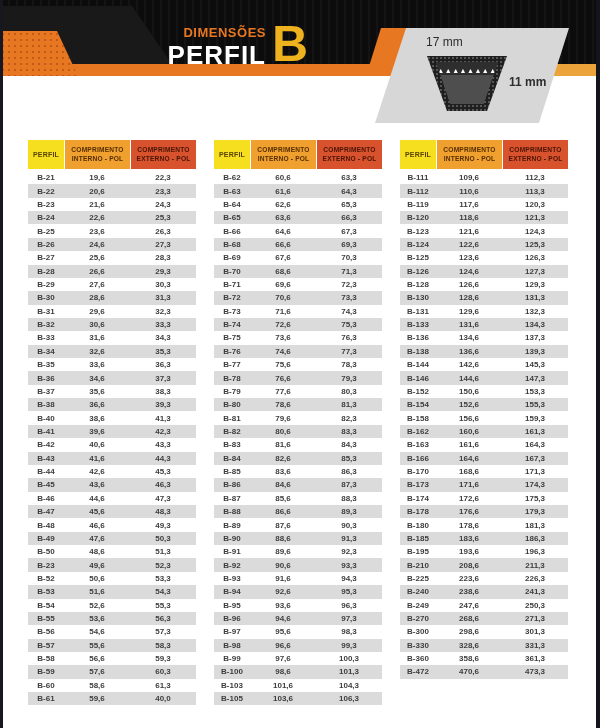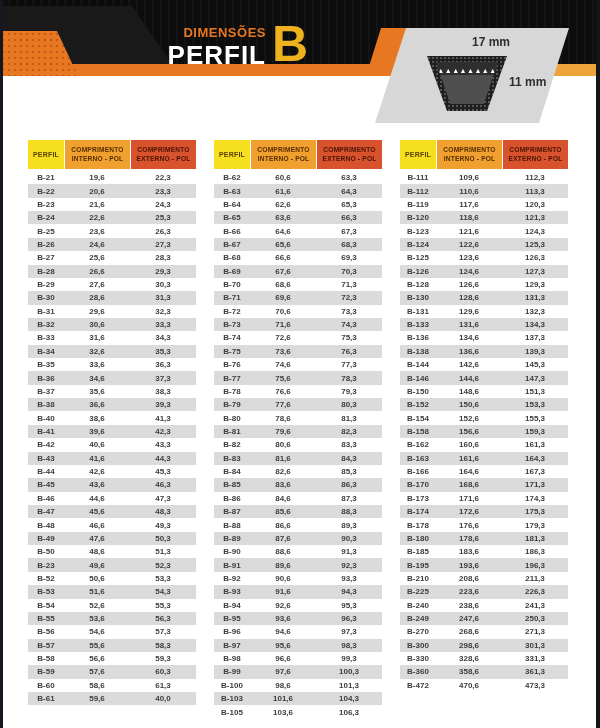--- a/index.html
+++ b/index.html
@@ -38,21 +38,21 @@
 
   
   .pgram-orange {
     position:absolute; left:356px; top:28px; width:64px; height:48px; background:#e87722;
     clip-path:polygon(25px 0, 64px 0, 41px 100%, 10px 100%); z-index:6;
   }
   .pgram-gray {
     position:absolute; left:368px; top:28px; width:206px; height:95px; background:#d7d7d7;
     clip-path:polygon(38px 0, 201px 0, 171px 100%, 7px 100%); z-index:7;
   }
-  .dim17 { position:absolute; left:58px; top:7px;  width:84px; text-align:right; font-size:12px; font-weight:bold; color:#2d2d2d; }
+  .dim17 { position:absolute; left:58px; top:7px;  width:84px; text-align:left; font-size:12px; font-weight:normal; color:#2d2d2d; }
   .dim11 { position:absolute; left:141px; top:47px; font-size:12px; font-weight:bold; color:#2d2d2d; }
   .belt  { position:absolute; left:59px; top:28px; width:80px; height:55px; }
   .belt-outer {
     position:absolute; left:0; top:0; width:80px; height:55px; background:#1f1f1f;
     clip-path:polygon(0 0, 100% 0, 75% 100%, 25% 100%);
     background-image:radial-gradient(rgba(255,255,255,0.25) 0.7px, transparent 1.3px);
     background-size:4px 4px;
   }
   .belt-inner {
     position:absolute; left:9px; top:6px; width:62px; height:42px; background:#4e4e4e;
@@ -368,25 +368,20 @@
           <div class="tcell c0">B-65</div>
           <div class="tcell c1">63,6</div>
           <div class="tcell c2">66,3</div>
         </div>
         <div class="trow">
           <div class="tcell c0">B-66</div>
           <div class="tcell c1">64,6</div>
           <div class="tcell c2">67,3</div>
         </div>
         <div class="trow">
-          <div class="tcell c0">B-67</div>
-          <div class="tcell c1">65,6</div>
-          <div class="tcell c2">68,3</div>
-        </div>
-        <div class="trow">
           <div class="tcell c0">B-68</div>
           <div class="tcell c1">66,6</div>
           <div class="tcell c2">69,3</div>
         </div>
         <div class="trow">
           <div class="tcell c0">B-69</div>
           <div class="tcell c1">67,6</div>
           <div class="tcell c2">70,3</div>
         </div>
         <div class="trow">
@@ -646,25 +641,20 @@
           <div class="tcell c0">B-144</div>
           <div class="tcell c1">142,6</div>
           <div class="tcell c2">145,3</div>
         </div>
         <div class="trow">
           <div class="tcell c0">B-146</div>
           <div class="tcell c1">144,6</div>
           <div class="tcell c2">147,3</div>
         </div>
         <div class="trow">
-          <div class="tcell c0">B-150</div>
-          <div class="tcell c1">148,6</div>
-          <div class="tcell c2">151,3</div>
-        </div>
-        <div class="trow">
           <div class="tcell c0">B-152</div>
           <div class="tcell c1">150,6</div>
           <div class="tcell c2">153,3</div>
         </div>
         <div class="trow">
           <div class="tcell c0">B-154</div>
           <div class="tcell c1">152,6</div>
           <div class="tcell c2">155,3</div>
         </div>
         <div class="trow">

